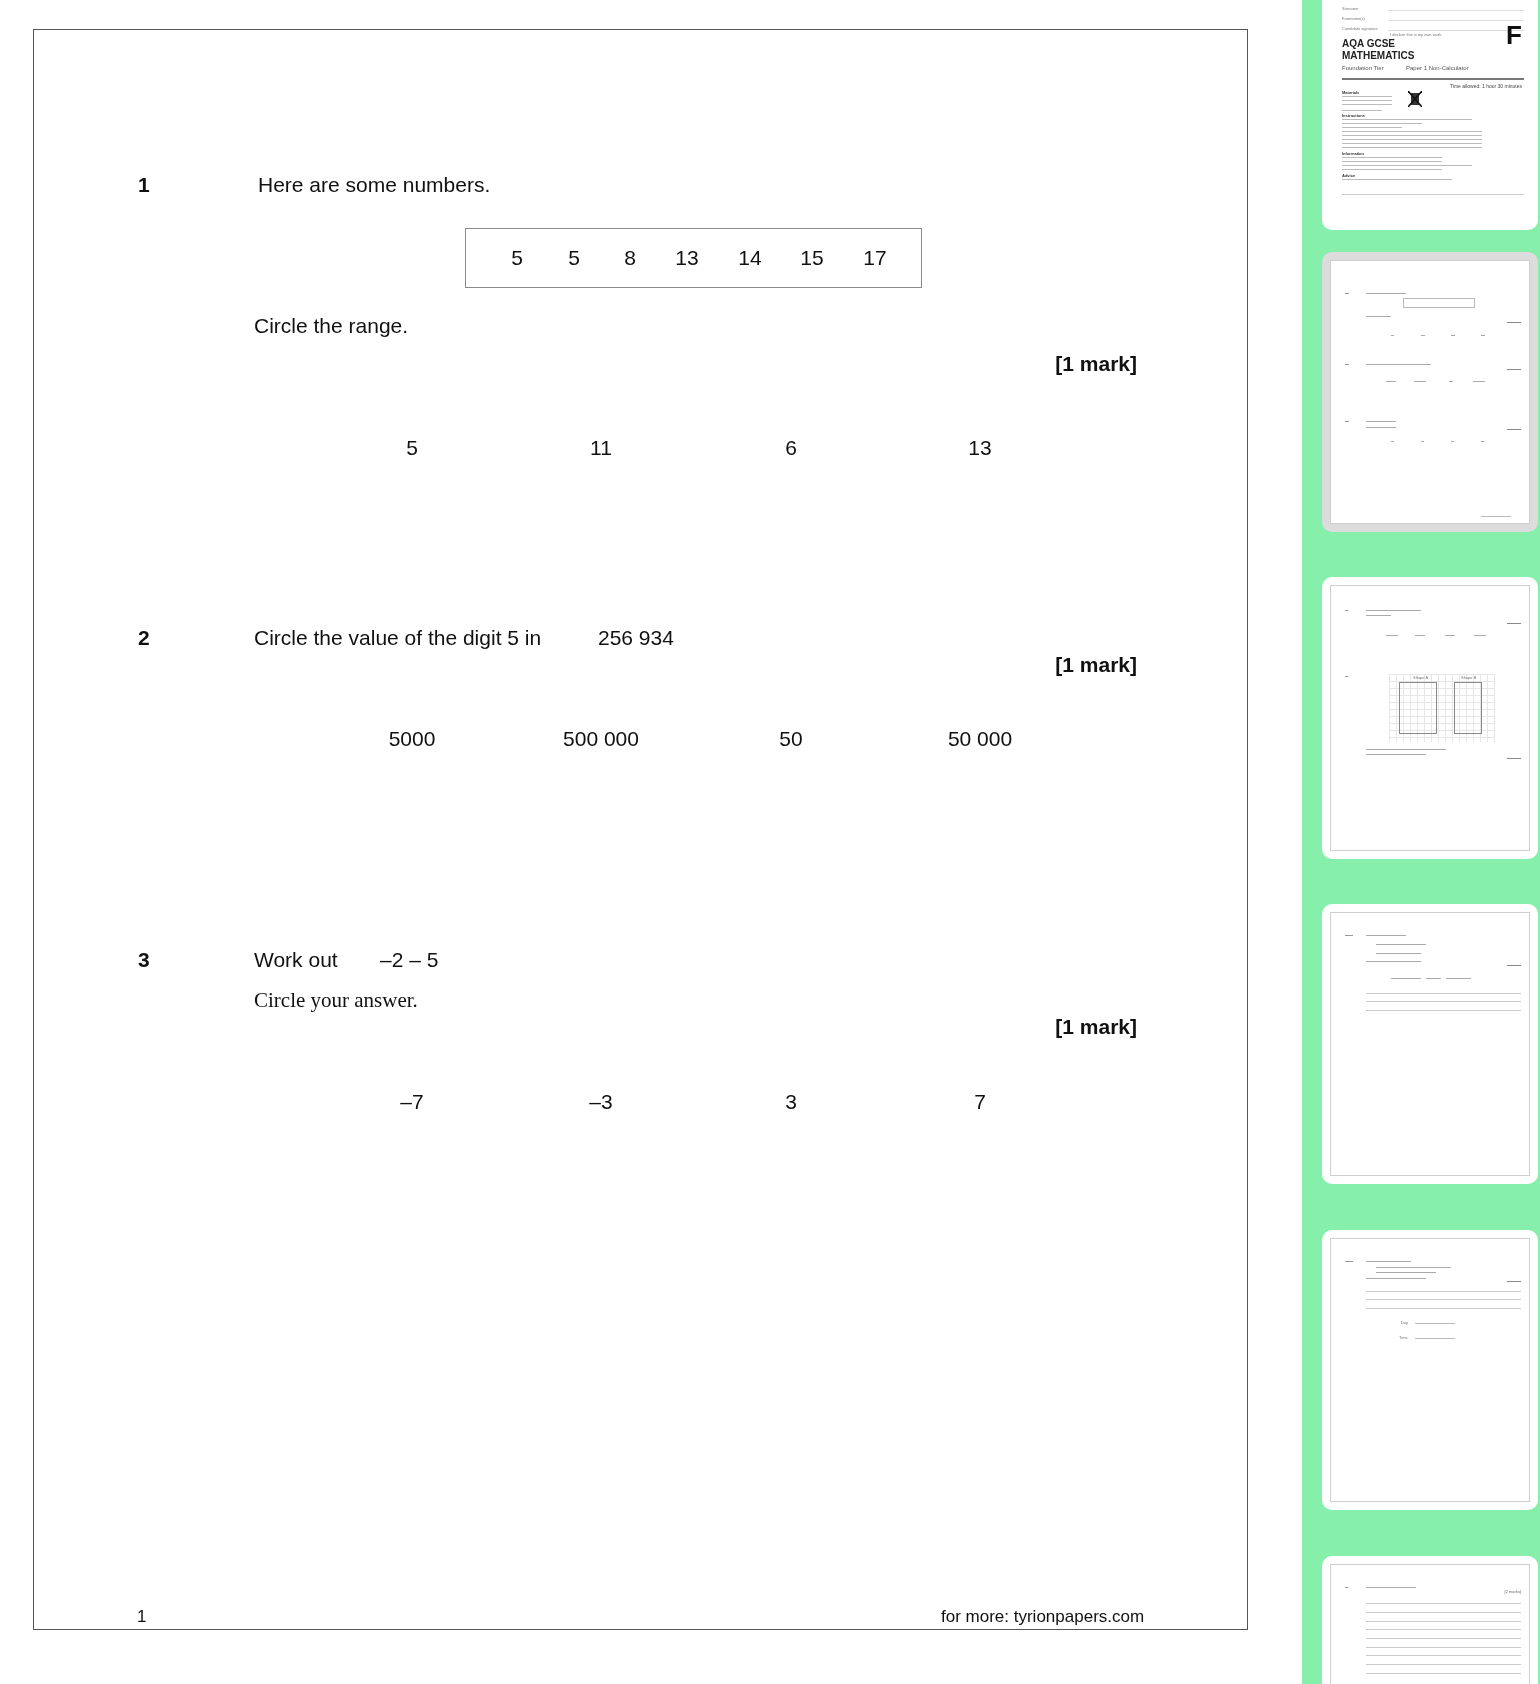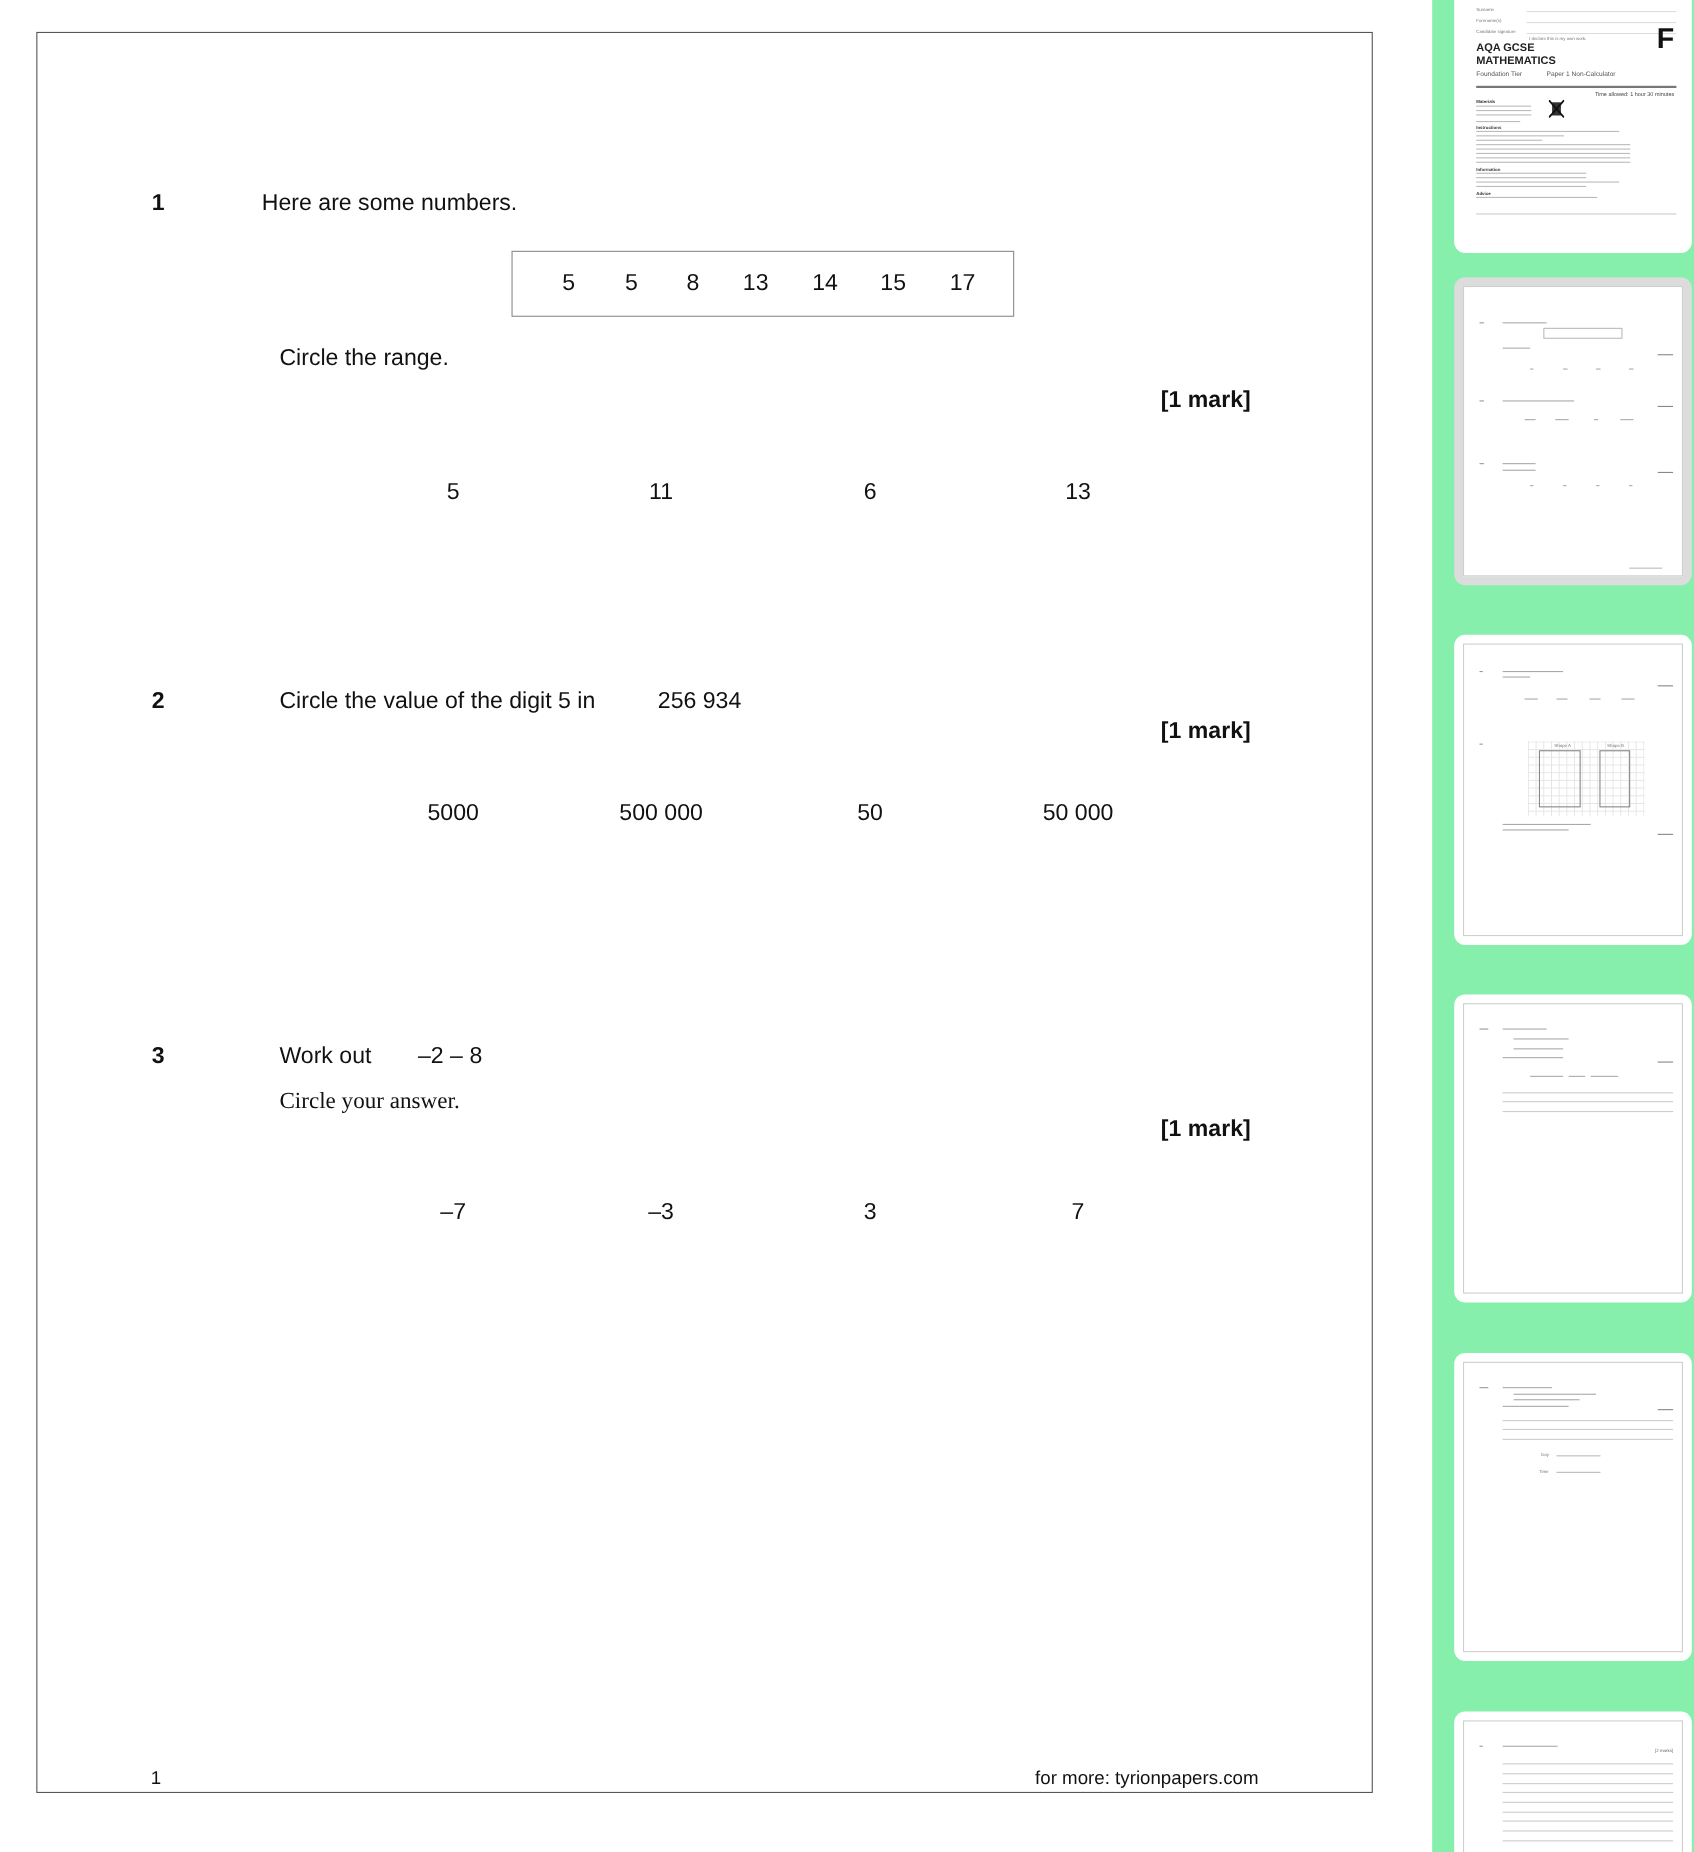--- a/index.html
+++ b/index.html
@@ -30,21 +30,21 @@
   .cover-title { position:absolute; left:12px; font-size:10px; font-weight:bold; color:#222; line-height:12px; }
   .cover-f { position:absolute; right:8px; top:32px; font-size:26px; font-weight:bold; color:#111; }
 </style>
 </head>
 <body>
 
 <div class="viewer">
   <div class="page">
 
     <div class="abs qnum" style="left:104px;top:143px;">1</div>
-    <div class="abs qtext" style="left:204px;top:143px;">Here are some numbers.</div>
+    <div class="abs qtext" style="left:224px;top:143px;">Here are some numbers.</div>
     <div class="numbox">
       <span style="left:51px;">5</span>
       <span style="left:108px;">5</span>
       <span style="left:164px;">8</span>
       <span style="left:221px;">13</span>
       <span style="left:284px;">14</span>
       <span style="left:346px;">15</span>
       <span style="left:409px;">17</span>
     </div>
     <div class="abs qtext" style="left:220px;top:284px;">Circle the range.</div>
@@ -58,21 +58,21 @@
     <div class="abs qtext" style="left:220px;top:596px;">Circle the value of the digit 5 in</div>
     <div class="abs qtext" style="left:564px;top:596px;">256 934</div>
     <div class="abs mark" style="right:110px;top:623px;">[1 mark]</div>
     <div class="abs opt" style="left:378px;top:697px;">5000</div>
     <div class="abs opt" style="left:567px;top:697px;">500 000</div>
     <div class="abs opt" style="left:757px;top:697px;">50</div>
     <div class="abs opt" style="left:946px;top:697px;">50 000</div>
 
     <div class="abs qnum" style="left:104px;top:918px;">3</div>
     <div class="abs qtext" style="left:220px;top:918px;">Work out</div>
-    <div class="abs qtext" style="left:346px;top:918px;">–2 – 8</div>
+    <div class="abs qtext" style="left:346px;top:918px;">–2 – 5</div>
     <div class="abs qtext" style="left:220px;top:958px;font-family:Liberation Serif, serif;">Circle your answer.</div>
     <div class="abs mark" style="right:110px;top:985px;">[1 mark]</div>
     <div class="abs opt" style="left:378px;top:1060px;">–7</div>
     <div class="abs opt" style="left:567px;top:1060px;">–3</div>
     <div class="abs opt" style="left:757px;top:1060px;">3</div>
     <div class="abs opt" style="left:946px;top:1060px;">7</div>
 
     <div class="abs footer" style="left:103px;top:1577px;">1</div>
     <div class="abs footer" style="left:907px;top:1577px;">for more: tyrionpapers.com</div>
   </div>

